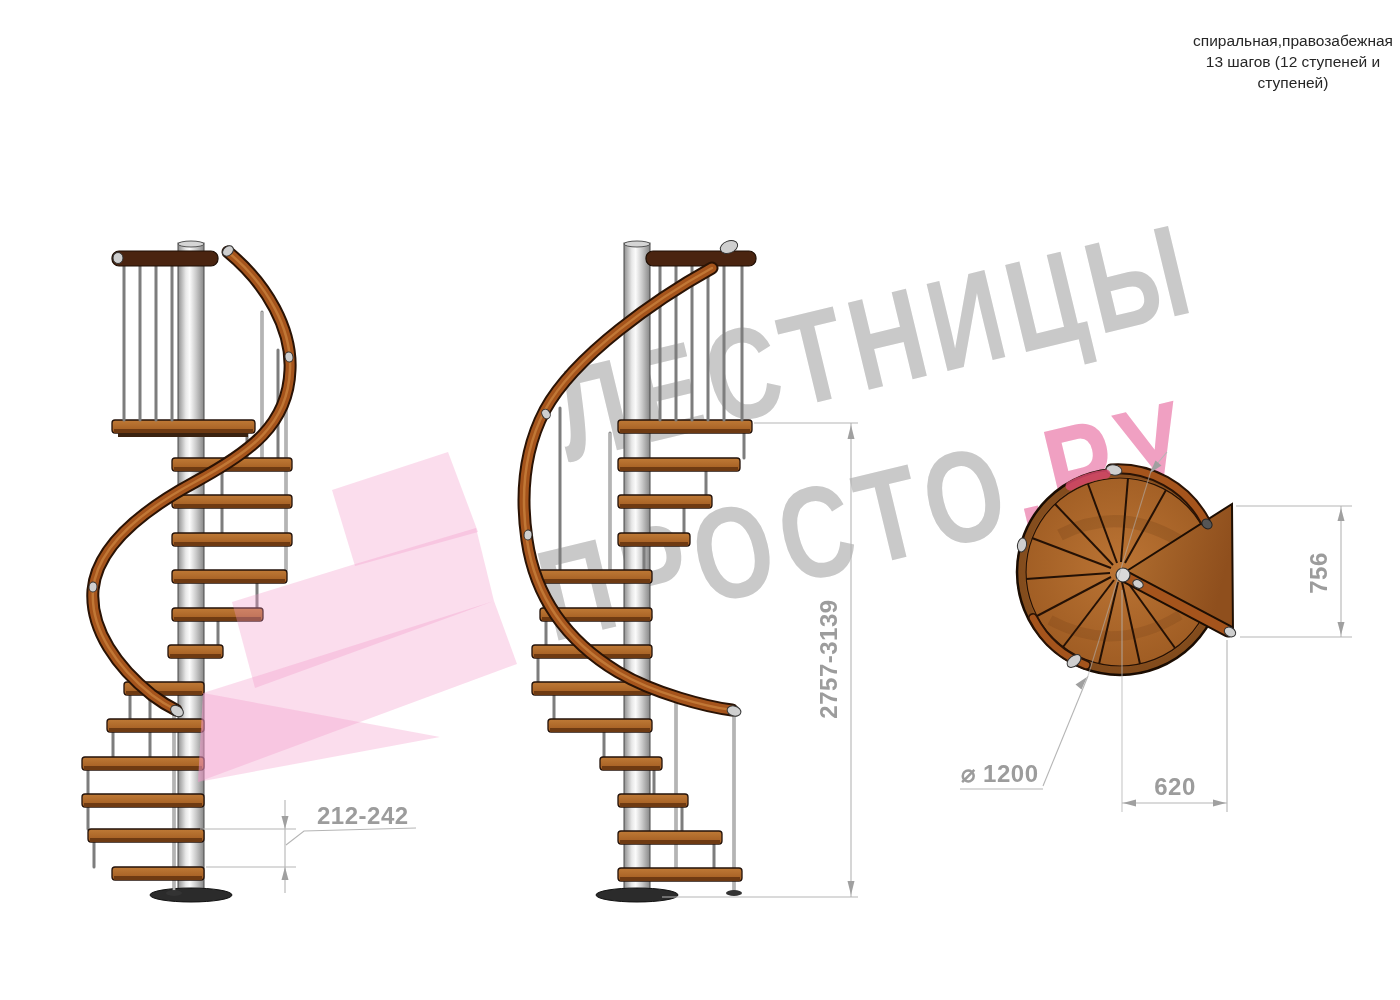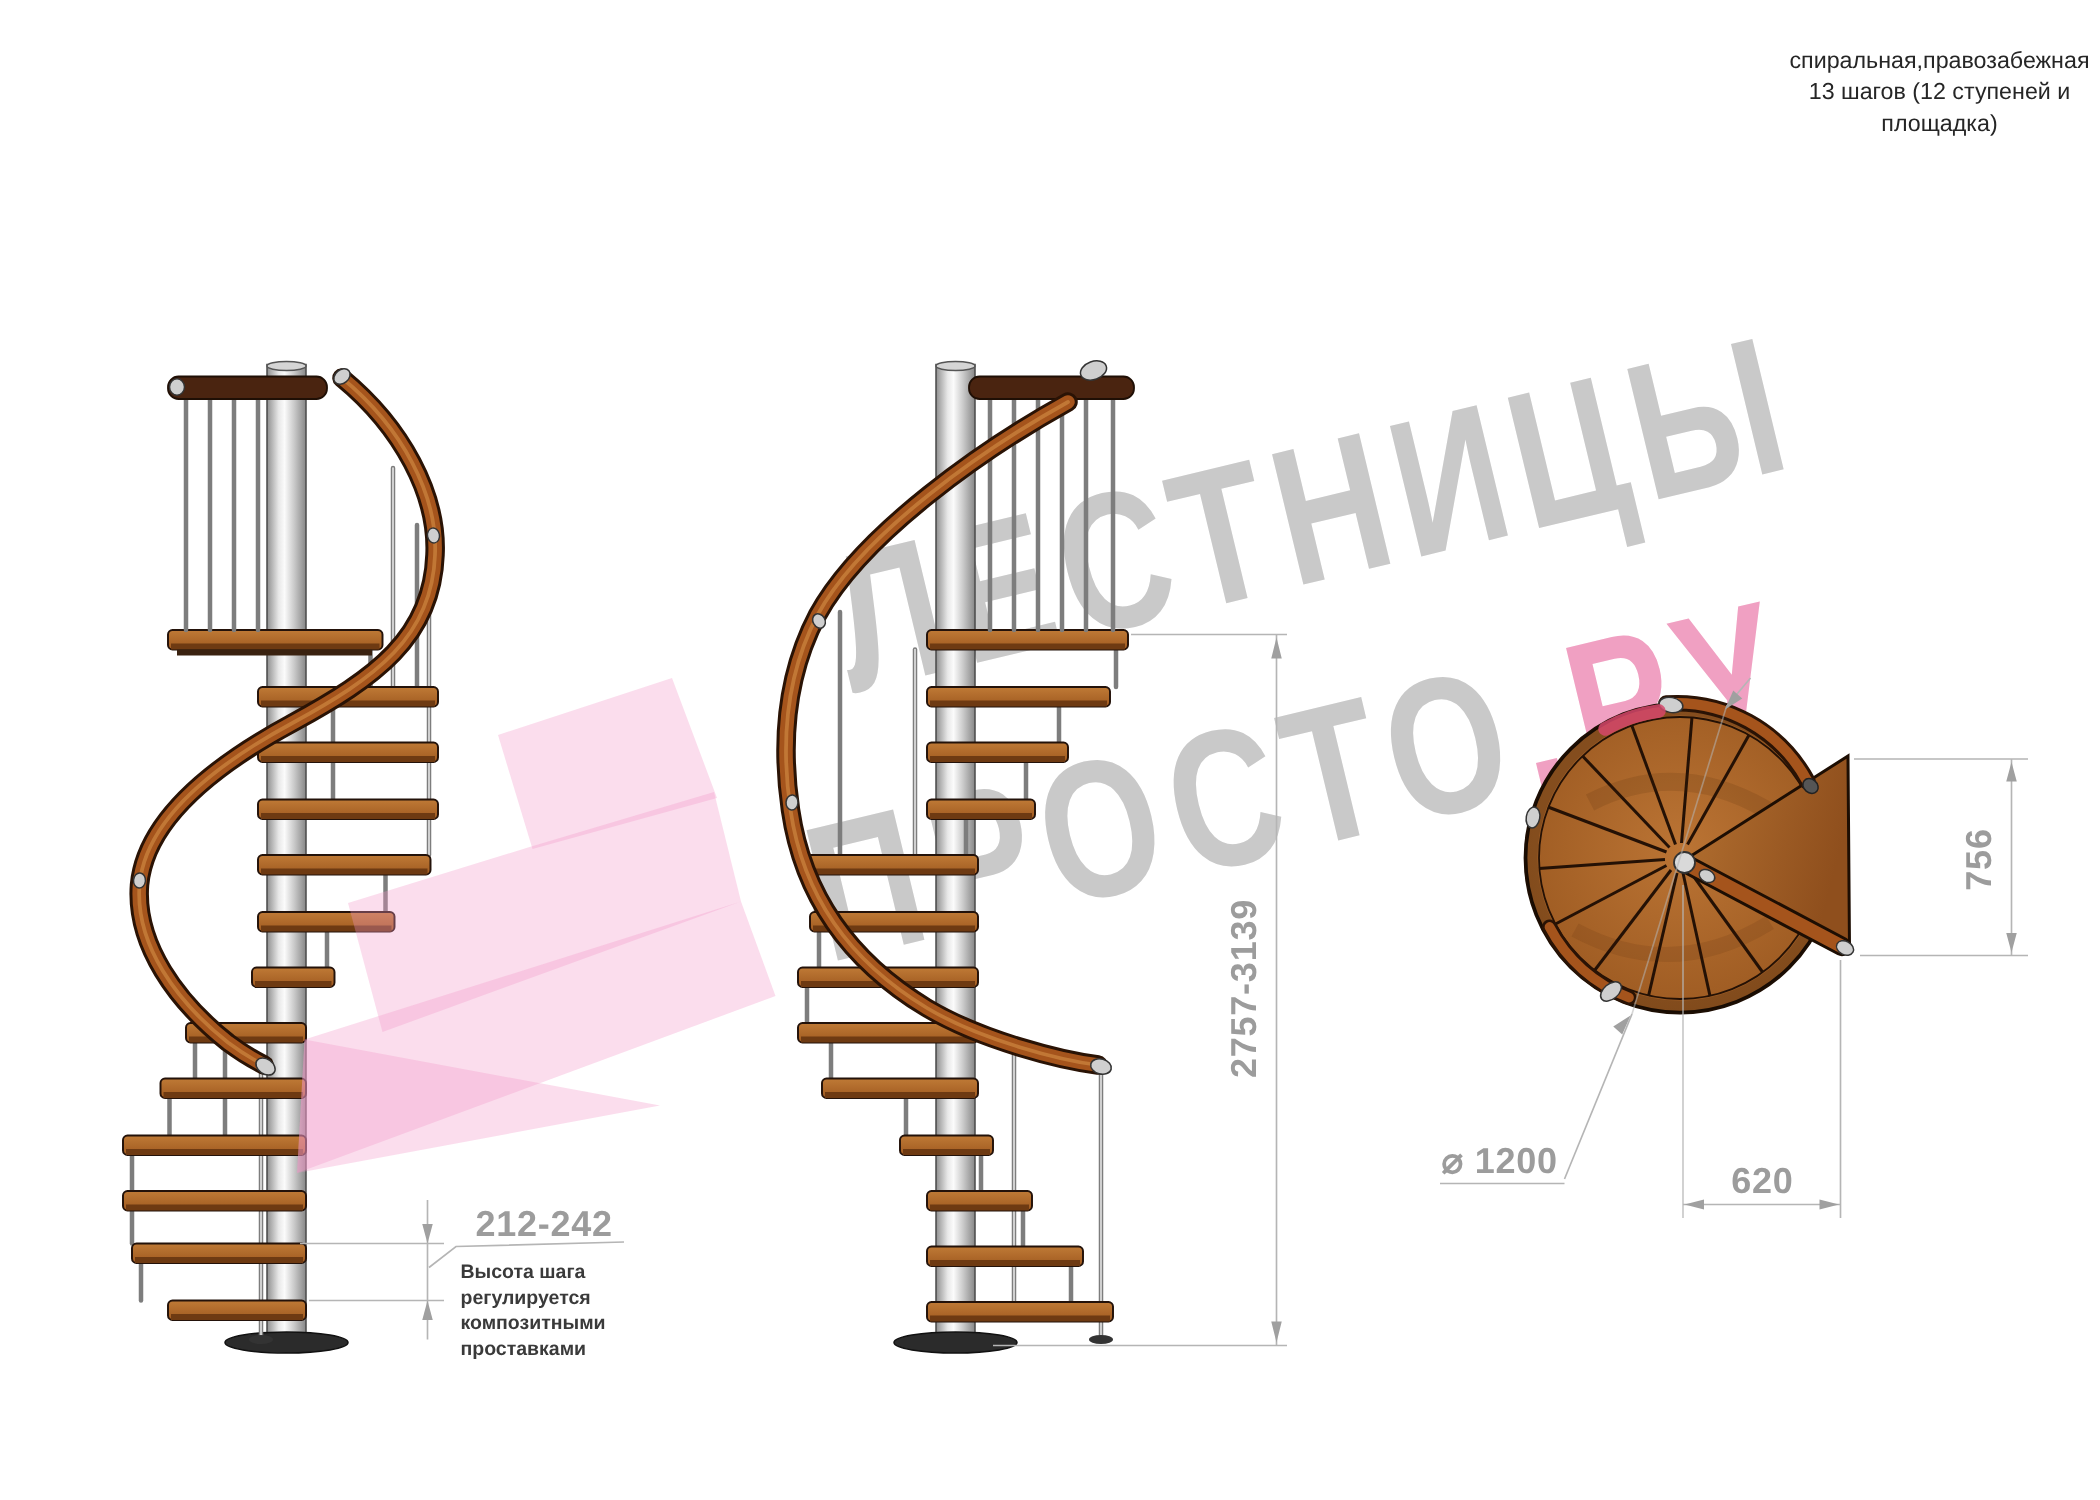--- a/index.html
+++ b/index.html
@@ -319,23 +319,17 @@
     <line class="dimline" x1="960" y1="789" x2="1043" y2="789"></line>
     <polygon class="dimarrow" points="1150,473 1155.5,460.4 1161.5,465.6"></polygon>
     <polygon class="dimarrow" points="1087,677 1081.5,689.6 1075.5,684.4"></polygon>
     <text class="dimtxt" x="961" y="782">⌀ 1200</text>
   </g>
 </svg>
 
   <div class="title-block">
     <div>спиральная,правозабежная</div>
     <div>13 шагов (12 ступеней и</div>
-    <div>площадка)</div>
+    <div>ступеней)</div>
   </div>
 
-  <div class="note-block">
-    <div>Высота шага</div>
-    <div>регулируется</div>
-    <div>композитными</div>
-    <div>проставками</div>
-  </div>
 
 </div>
 
 </body></html>

